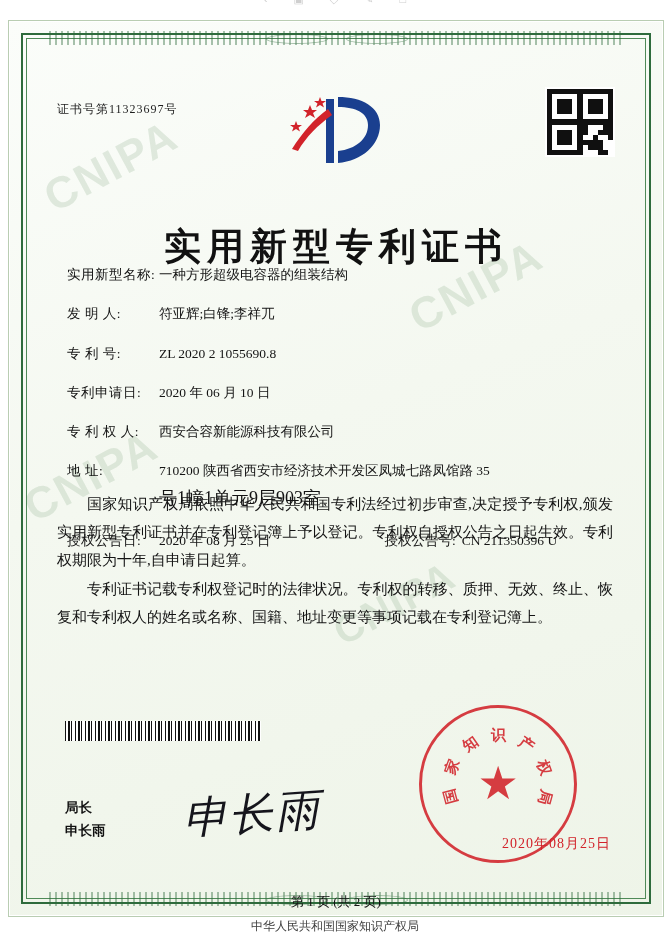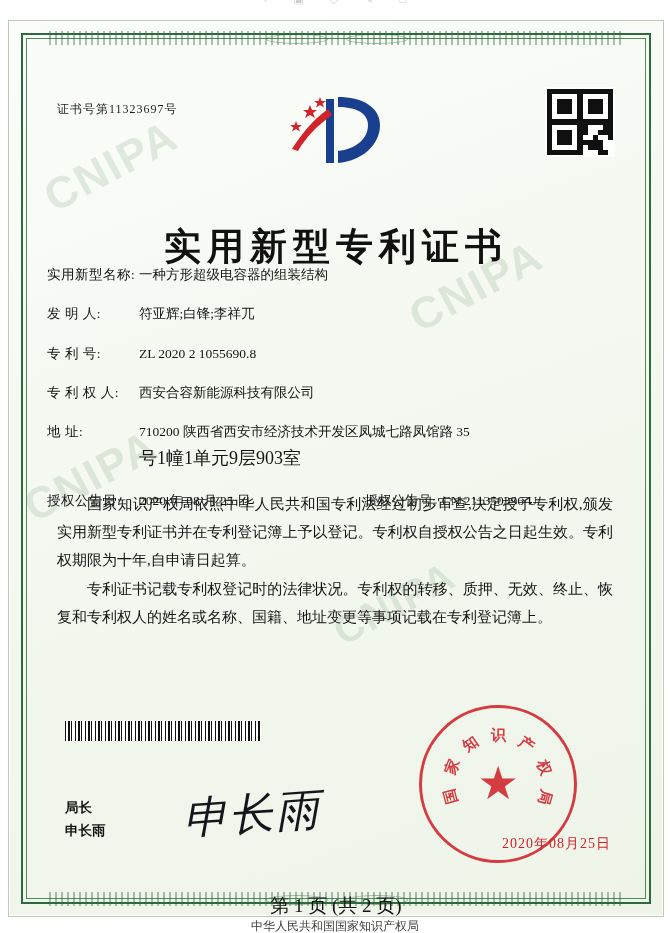--- a/index.html
+++ b/index.html
@@ -153,21 +153,21 @@
     font-size: 37px;
     letter-spacing: 6px;
     font-weight: bold;
     color: #111;
     font-family: "Liberation Serif", "DejaVu Serif", serif;
     margin-top: 37px;
   }
 
   .fields {
     position: absolute;
-    left: 4px;
+    left: 24px;
     top: 210px;
     width: 560px;
     font-size: 13.5px;
     color: #141414;
     line-height: 1.5;
   }
   .row {
     display: flex;
     margin-bottom: 19px;
     align-items: baseline;
@@ -275,21 +275,21 @@
     font-style: italic;
     letter-spacing: 2px;
     transform: rotate(-4deg);
   }
 
   .footer {
     position: absolute;
     left: 0; right: 0;
     top: 838px;
     text-align: center;
-    font-size: 19px;
+    font-size: 13px;
     color: #141414;
   }
 
   .below-sheet {
     position: absolute;
     left: 0; right: 0;
     top: 918px;
     text-align: center;
     font-size: 12px;
     color: #404040;
@@ -517,20 +517,24 @@
           <div class="lab">实用新型名称:</div>
           <div class="val">一种方形超级电容器的组装结构</div>
         </div>
         <div class="row">
           <div class="lab">发 明 人:</div>
           <div class="val">符亚辉;白锋;李祥兀</div>
         </div>
         <div class="row">
           <div class="lab">专 利 号:</div>
           <div class="val">ZL 2020 2 1055690.8</div>
+        </div>
+        <div class="row">
+          <div class="lab">专利申请日:</div>
+          <div class="val">2020 年 06 月 10 日</div>
         </div>
         <div class="row">
           <div class="lab">专 利 权 人:</div>
           <div class="val">西安合容新能源科技有限公司</div>
         </div>
         <div class="row">
           <div class="lab">地 址:</div>
           <div class="val">710200 陕西省西安市经济技术开发区凤城七路凤馆路 35</div>
         </div>
         <div class="addr-2">号1幢1单元9层903室</div>

